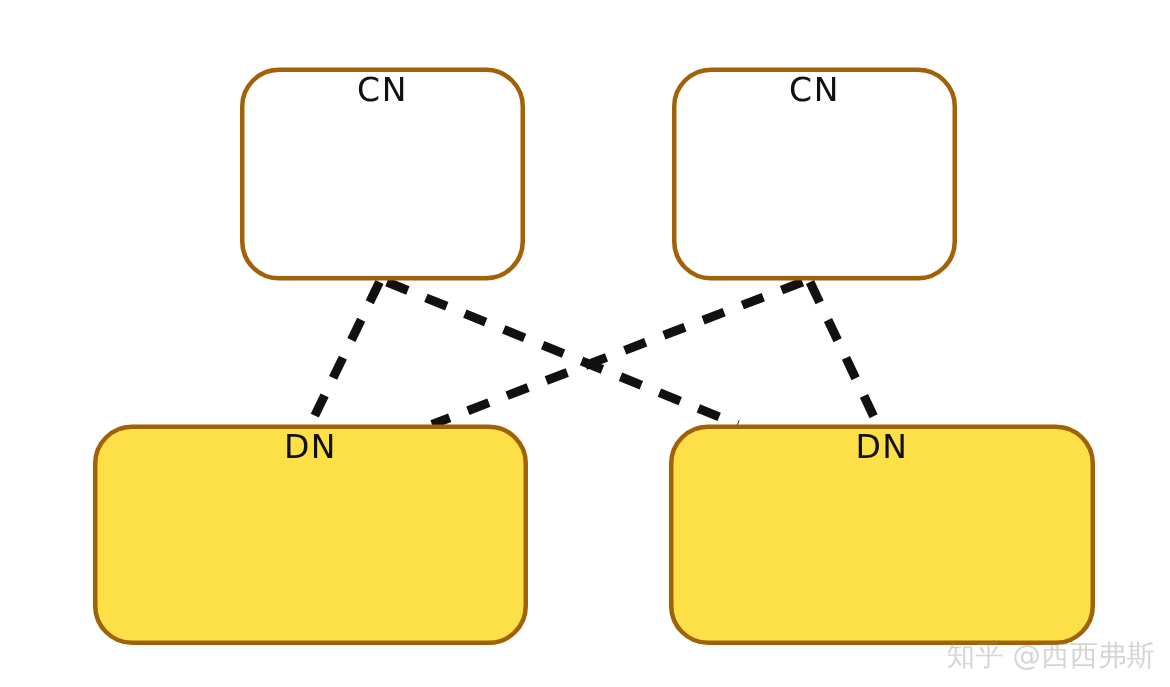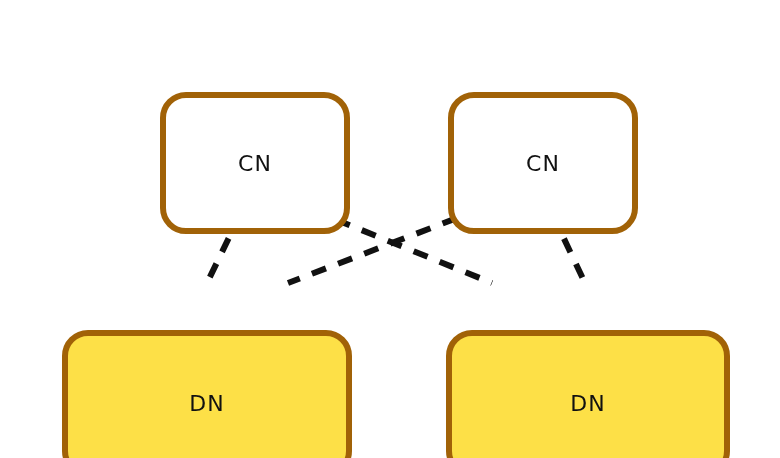--- a/index.html
+++ b/index.html
@@ -23,25 +23,23 @@
     position: absolute;
     left: 0;
     top: 0;
     width: 780px;
     height: 458px;
   }
   .node {
     position: absolute;
     box-sizing: border-box;
     display: flex;
-    align-items: center;
     justify-content: center;
-    border: 6px solid #a16207;
+    border: 3px solid #a16207;
     border-radius: 26px;
-    margin-top: 47px;
   }
   .node-cn {
     background: #ffffff;
   }
   .node-dn {
     background: #fde047;
   }
   .node-label {
     font-family: "DejaVu Sans", sans-serif;
     font-size: 22px;
@@ -94,14 +92,17 @@
   </div>
 
   <div id="dn-left" class="node node-dn">
     <span class="node-label">DN</span>
   </div>
 
   <div id="dn-right" class="node node-dn">
     <span class="node-label">DN</span>
   </div>
 
+  <div id="watermark">
+    <span class="wm-text">知乎 @西西弗斯</span>
+  </div>
 
 </div>
 
 </body></html>

